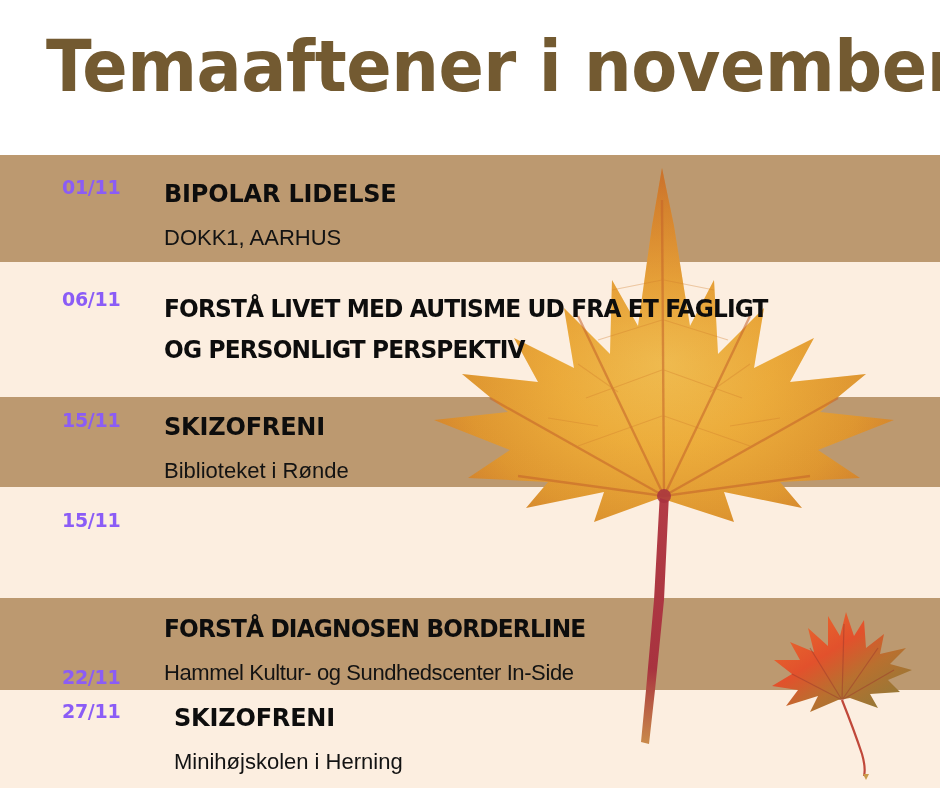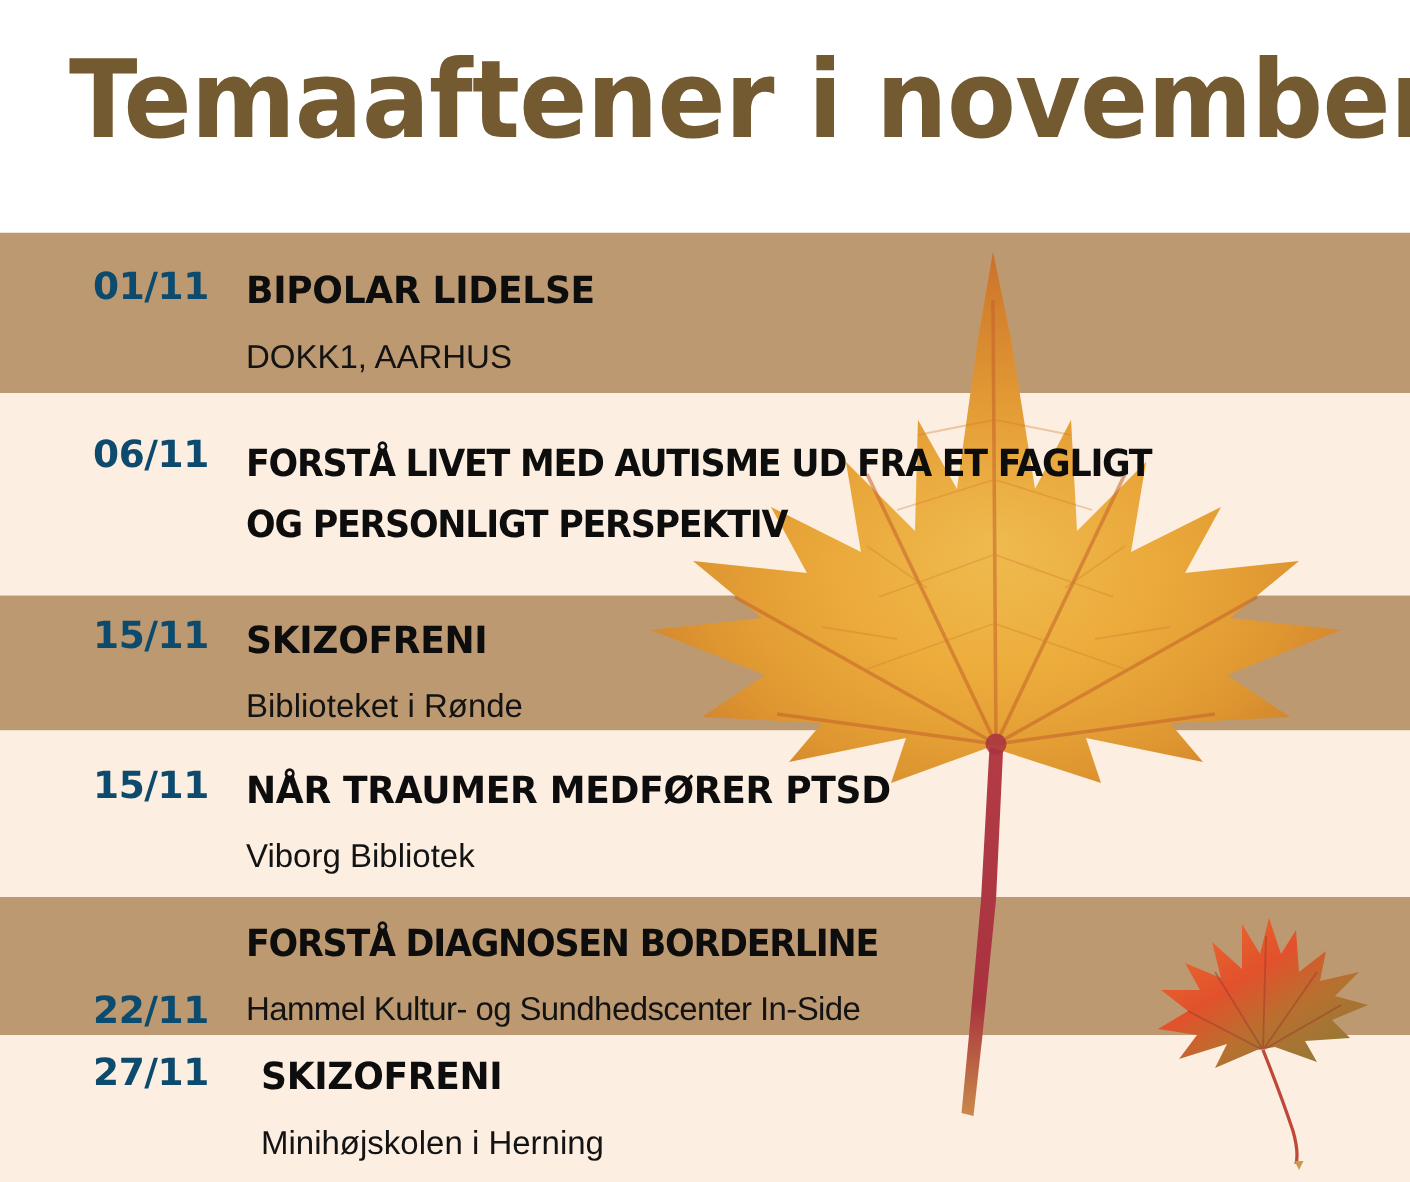--- a/index.html
+++ b/index.html
@@ -98,23 +98,23 @@
     width: 940px;
     display: flex;
     align-items: flex-start;
   }
   .row-date {
     flex: 0 0 auto;
     width: 160px;
     padding-left: 62px;
     box-sizing: border-box;
     font-family: "DejaVu Sans", sans-serif;
-    font-size: 25px;
+    font-size: 19px;
     font-weight: bold;
-    color: #0c4a6e;
+    color: #8b5cf6;
     letter-spacing: -0.3px;
     white-space: nowrap;
   }
   .row-body {
     flex: 1 1 auto;
     padding-left: 4px;
   }
   .row-title {
     font-family: "DejaVu Sans", sans-serif;
     font-size: 25px;
@@ -255,24 +255,20 @@
     <div class="row" style="top:409px;">
       <div class="row-date">15/11</div>
       <div class="row-body">
         <div class="row-title">SKIZOFRENI</div>
         <div class="row-venue">Biblioteket i Rønde</div>
       </div>
     </div>
 
     <div class="row" style="top:509px;">
       <div class="row-date">15/11</div>
-      <div class="row-body">
-        <div class="row-title">NÅR TRAUMER MEDFØRER PTSD</div>
-        <div class="row-venue">Viborg Bibliotek</div>
-      </div>
     </div>
 
     <div class="row" style="top:611px;align-items:flex-end;">
       <div class="row-date">22/11</div>
       <div class="row-body">
         <div class="row-title compact">FORSTÅ DIAGNOSEN BORDERLINE</div>
         <div class="row-venue compact">Hammel Kultur- og Sundhedscenter In-Side</div>
       </div>
     </div>
 

